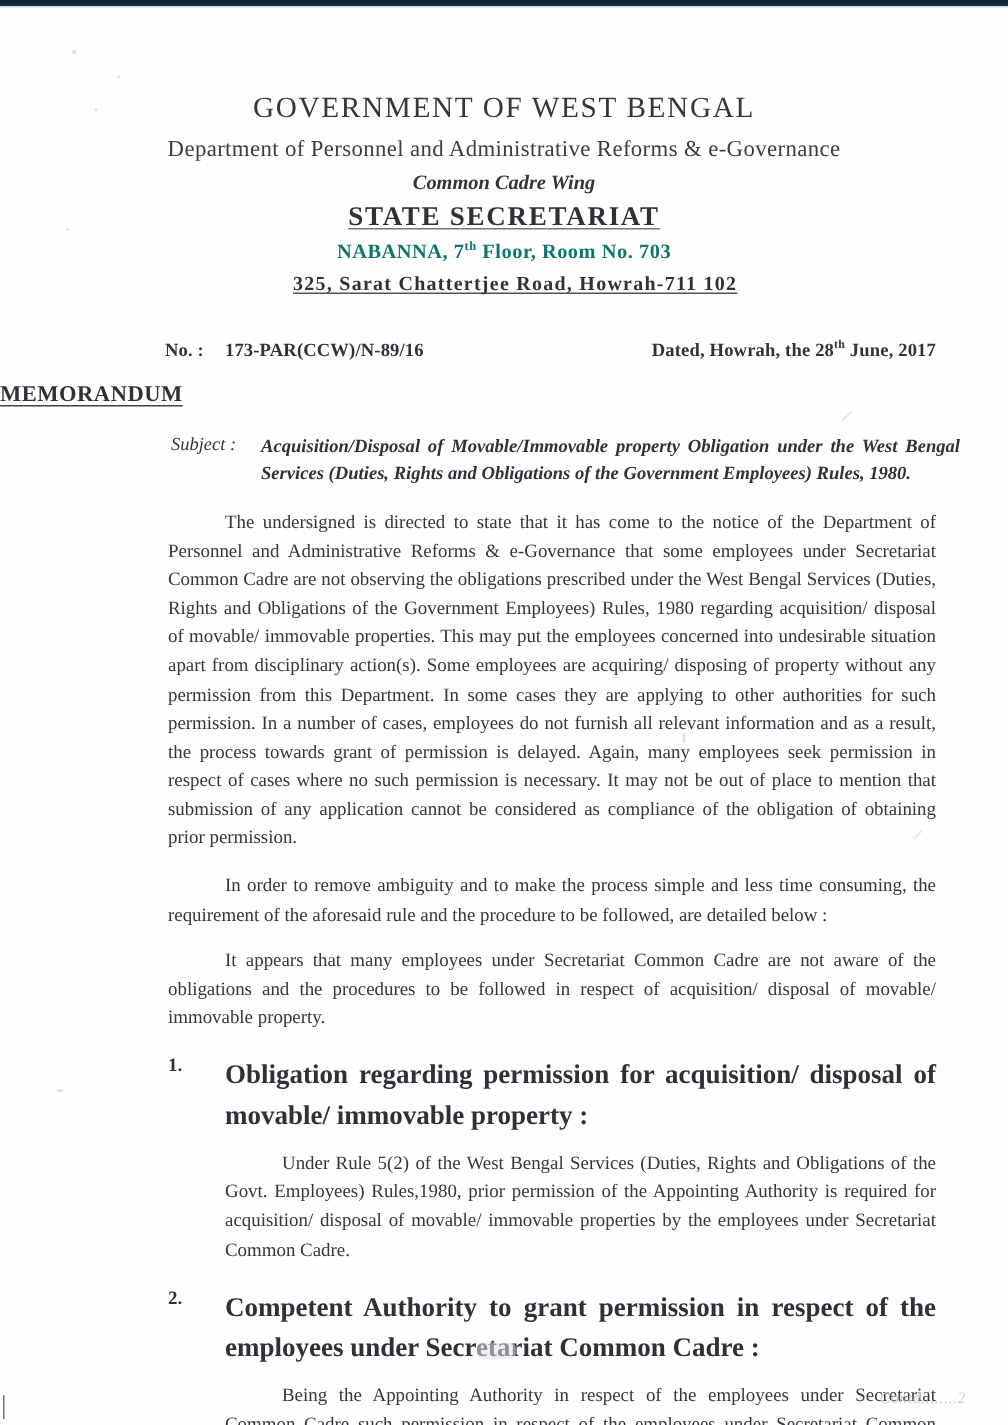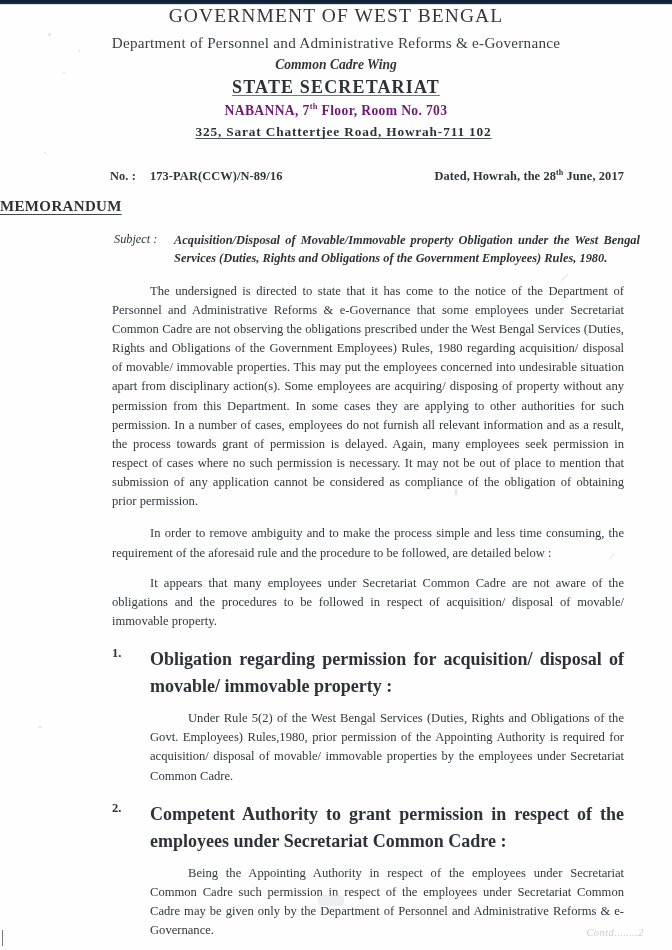--- a/index.html
+++ b/index.html
@@ -50,20 +50,21 @@
     position: absolute;
     top: 5px; left: 0;
     width: 672px;
     height: 945px;
     background: #fefefe;
   }
 
   
   .letterhead {
     text-align: center;
+    padding-top: 57px;
   }
   .gov-title {
     font-size: 19.5px;
     letter-spacing: 1.1px;
     color: #34383d;
     line-height: 1.1;
   }
   .dept-line {
     font-size: 15.2px;
     letter-spacing: .25px;
@@ -88,21 +89,21 @@
     line-height: 1.2;
     text-decoration: underline;
     text-decoration-thickness: 1px;
     text-underline-offset: 1.5px;
     text-decoration-color: rgba(70,74,80,.75);
   }
   .nabanna-line {
     font-weight: bold;
     font-size: 13.6px;
     letter-spacing: .35px;
-    color: #701a75;
+    color: #0f766e;
     margin-top: 5px;
     line-height: 1.2;
   }
   .nabanna-line sup {
     font-size: 8.4px;
     vertical-align: super;
     line-height: 0;
   }
   .address-line {
     font-weight: bold;

